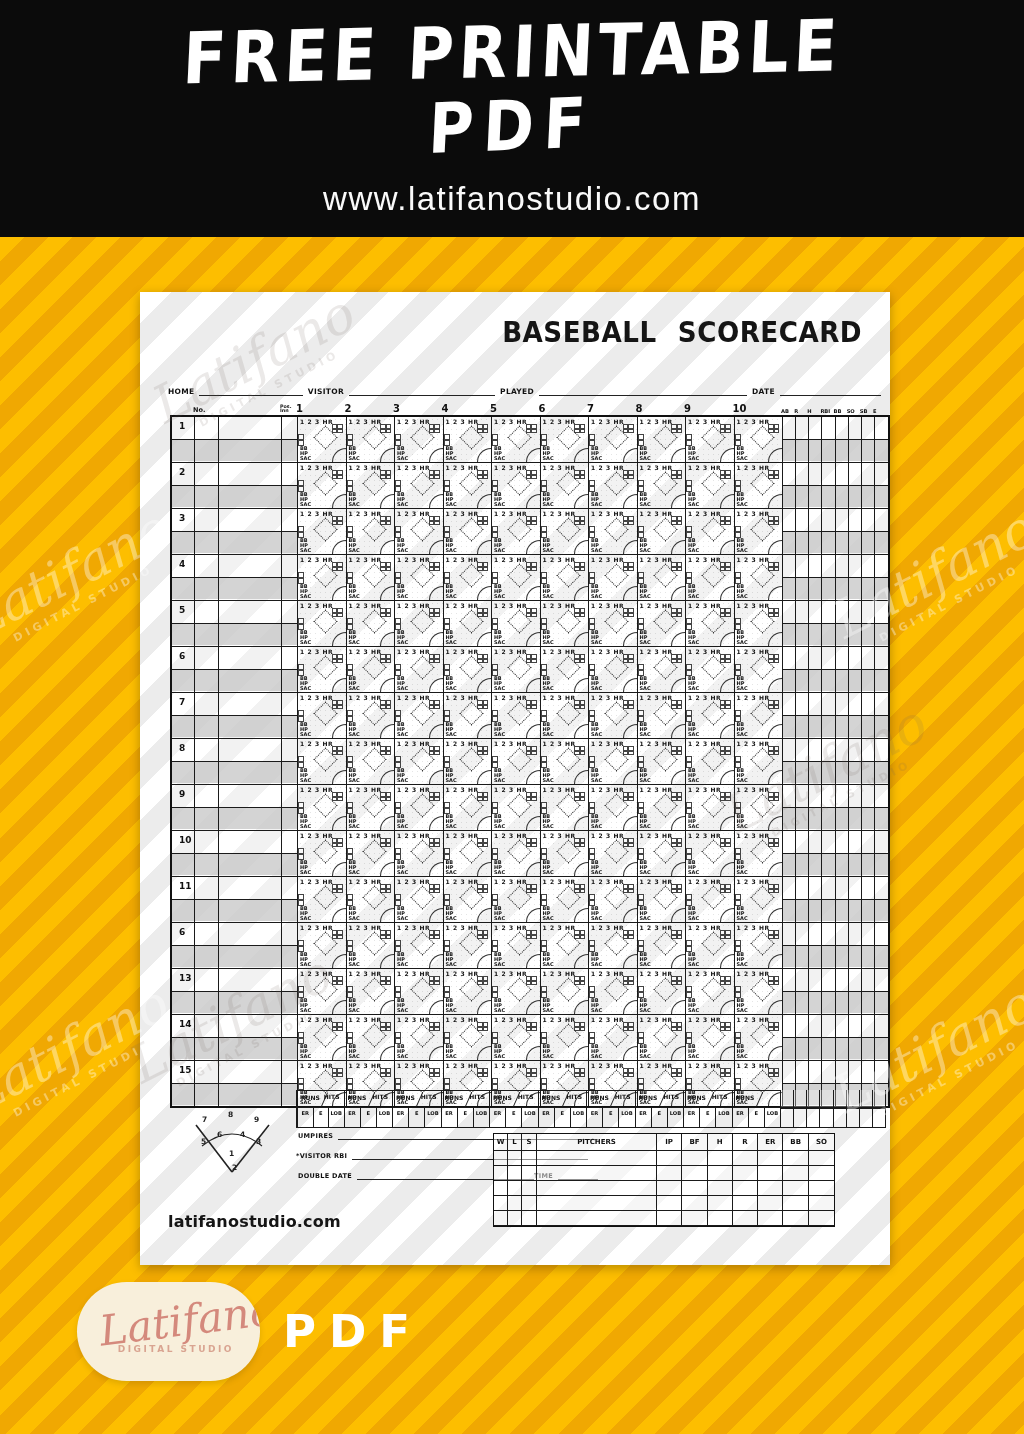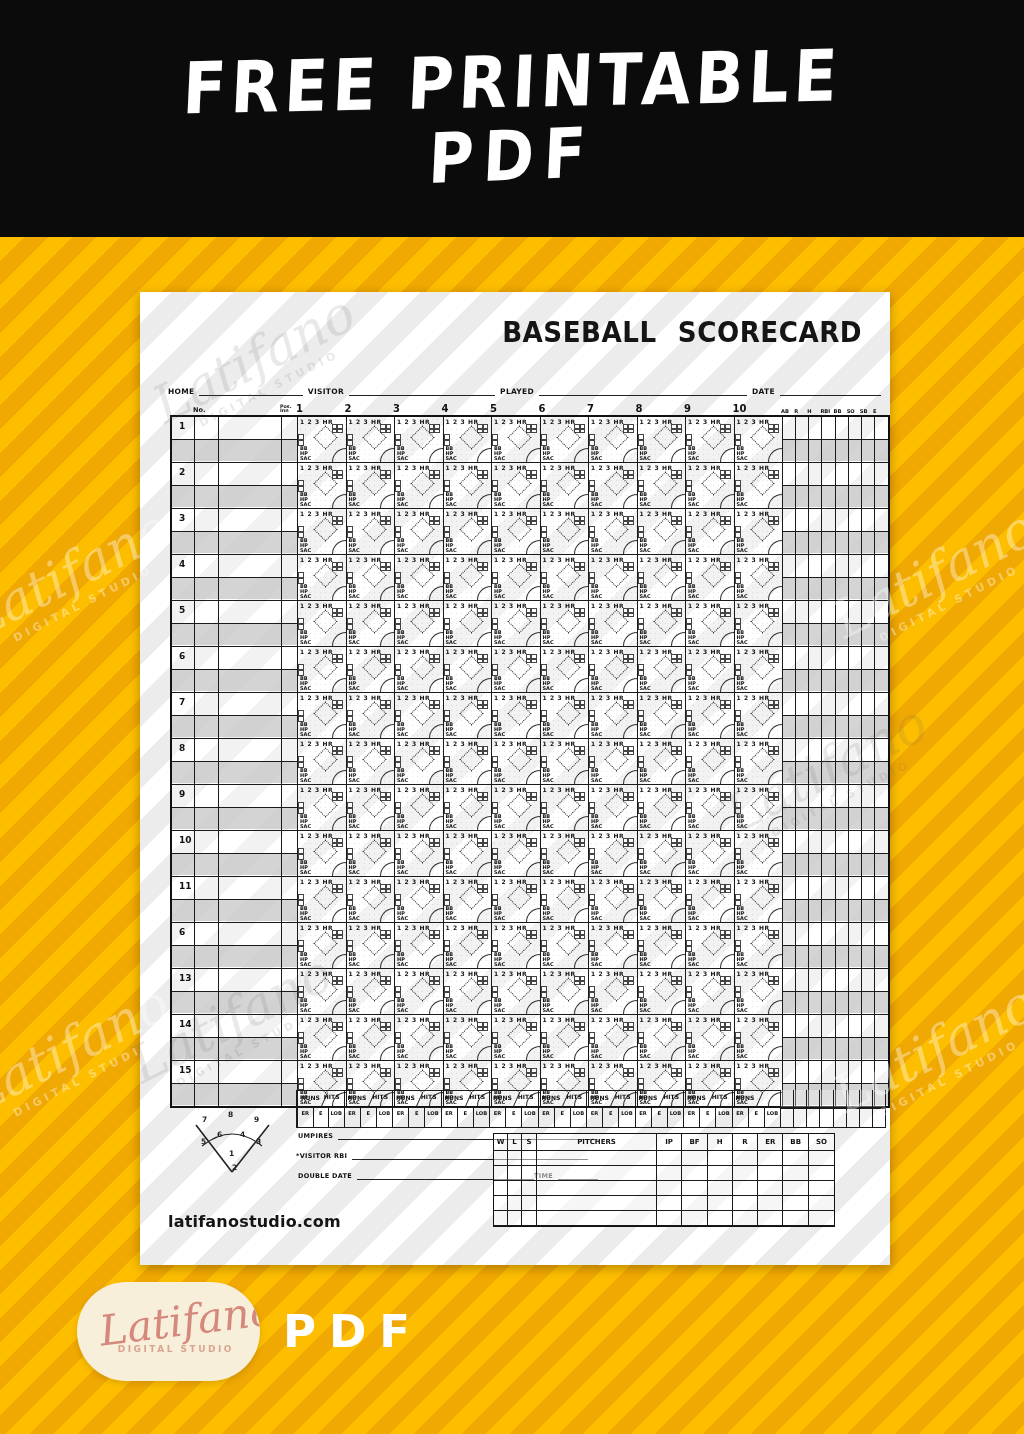--- a/index.html
+++ b/index.html
@@ -117,20 +117,21 @@
   .pdf-badge{position:absolute;left:283px;top:1068px;font-size:45px;font-weight:800;color:#fff;letter-spacing:13px;}
 </style>
 </head>
 <body>
 
 <div class="stage">
 
   <div class="banner">
     <div class="banner-line1">FREE PRINTABLE</div>
     <div class="banner-line2">PDF</div>
+    <div class="banner-url">www.latifanostudio.com</div>
   </div>
 
   <div class="poster">
 
     <div class="page">
       <div class="sc-title">BASEBALL SCORECARD</div>
 
       <div class="meta-row">
         <span>HOME</span>
         <span class="meta-line" style="flex:0.92"></span>

